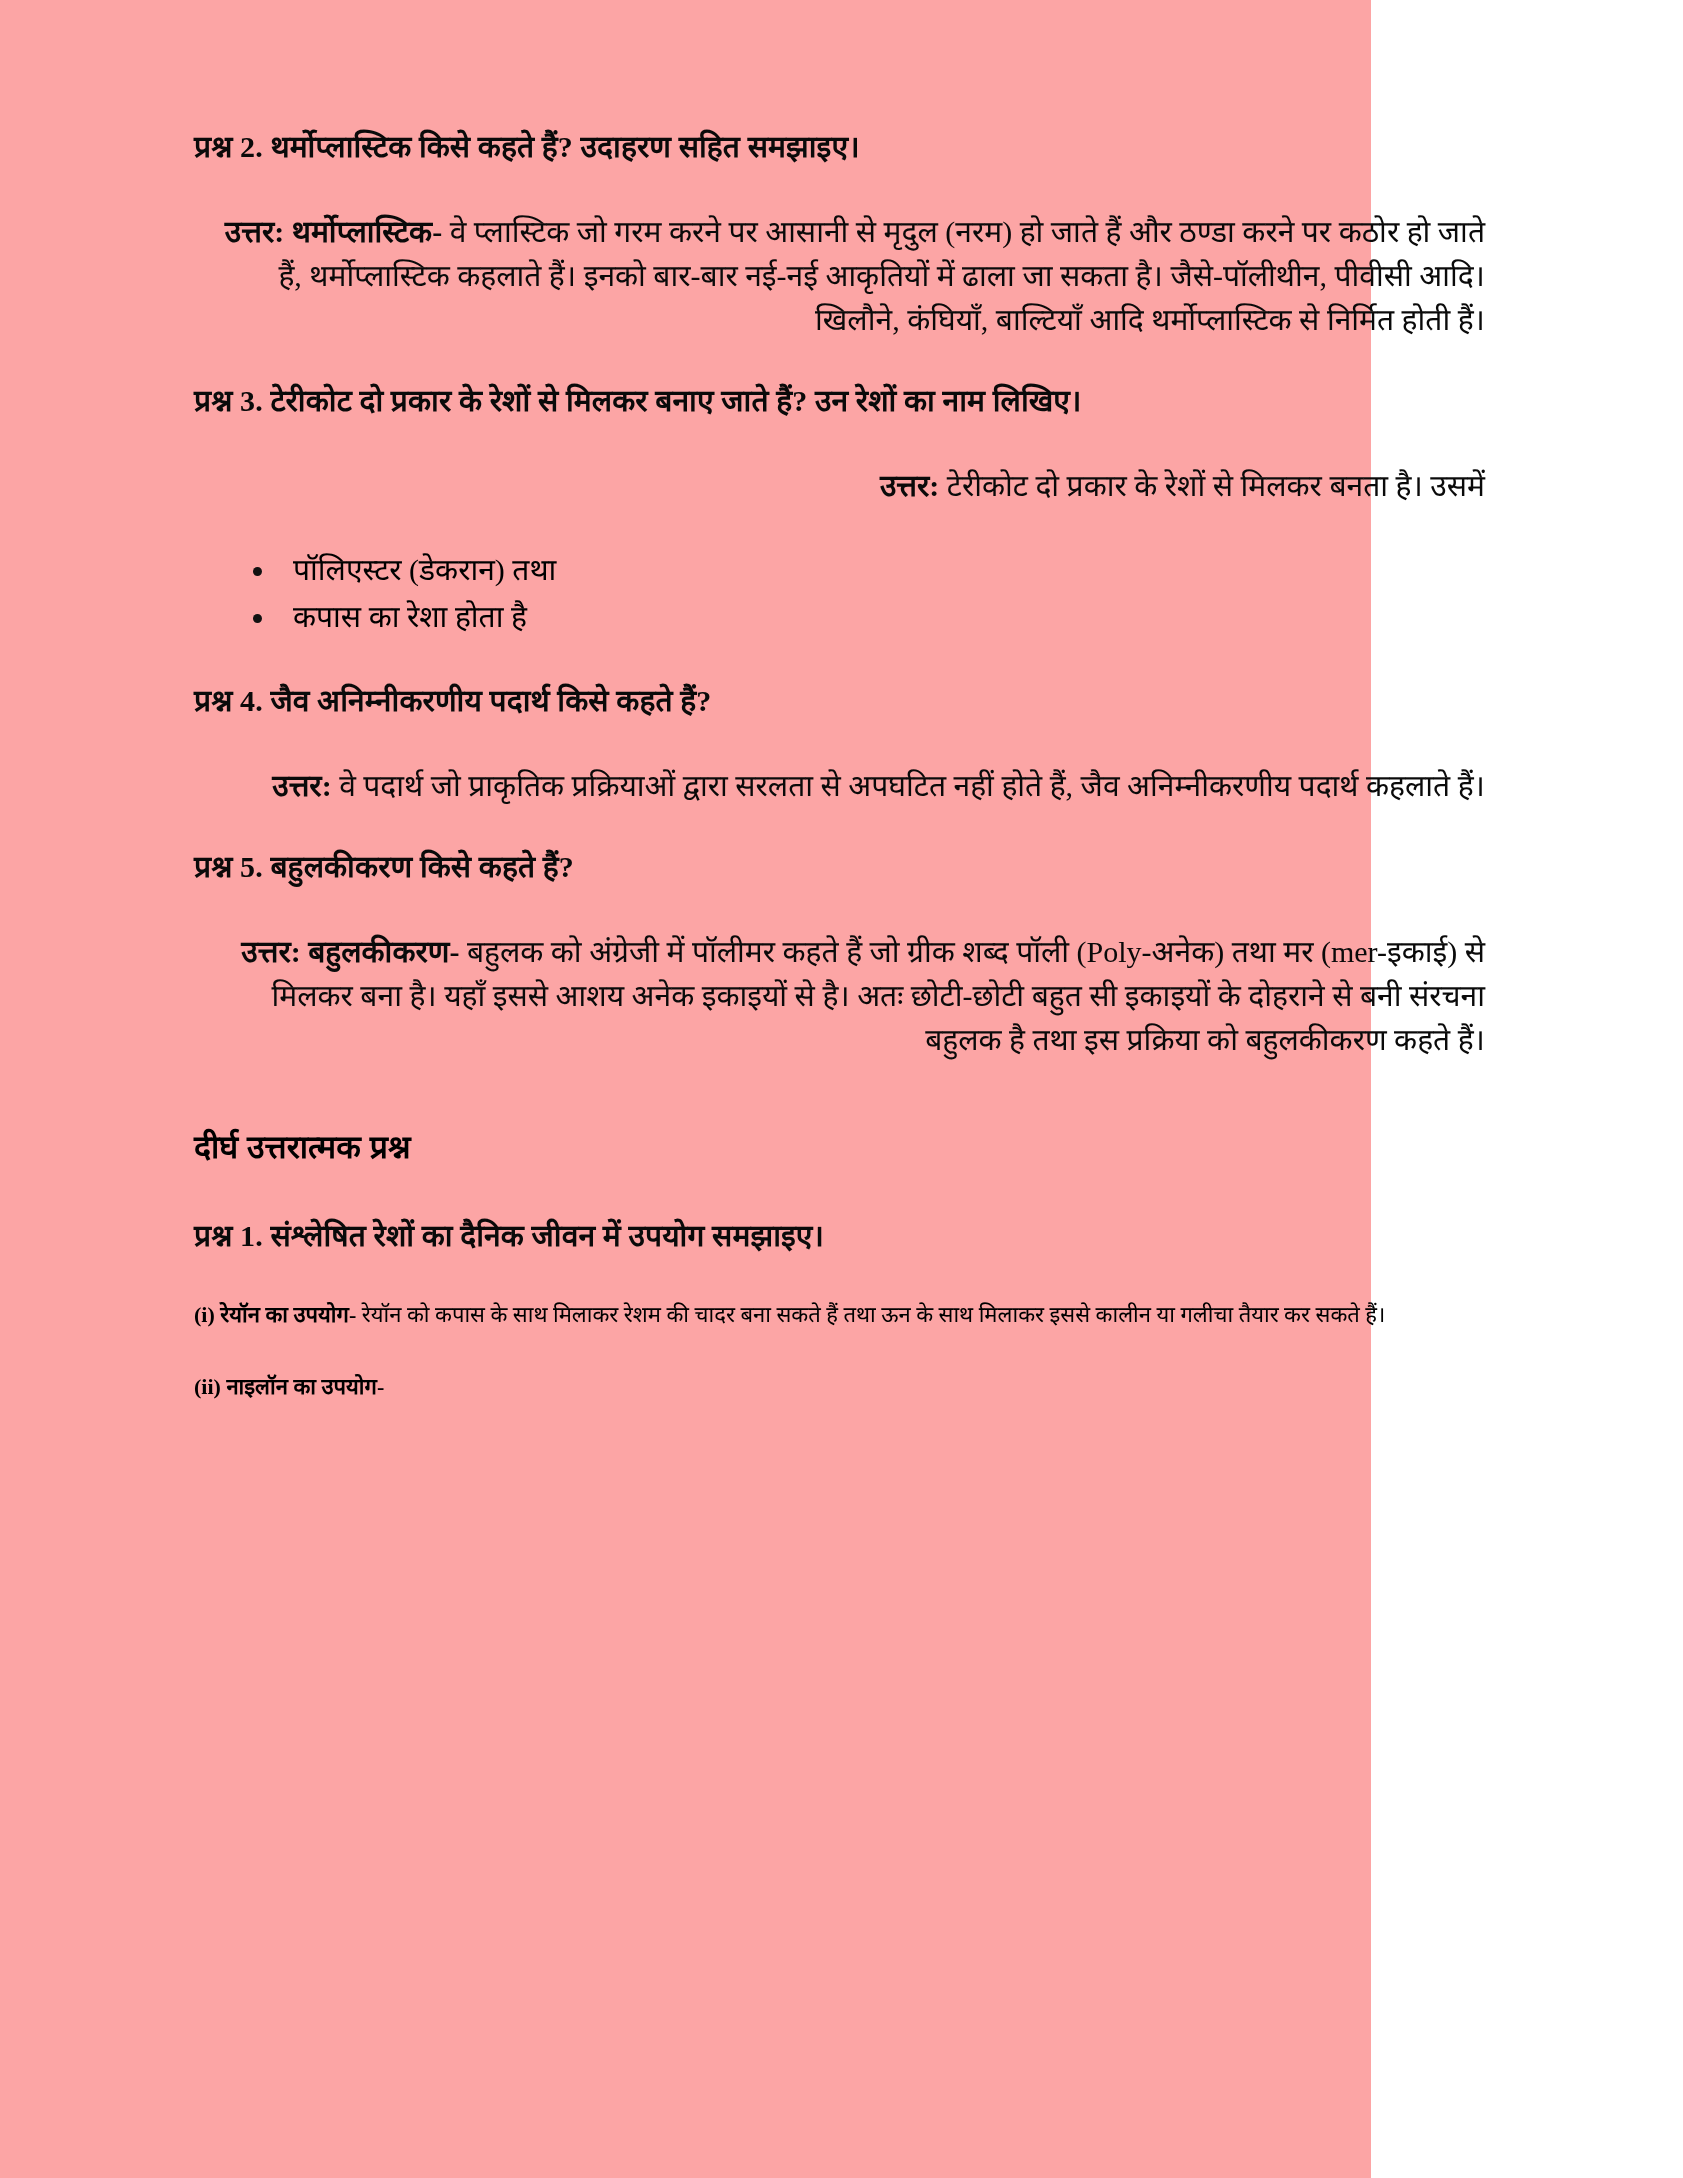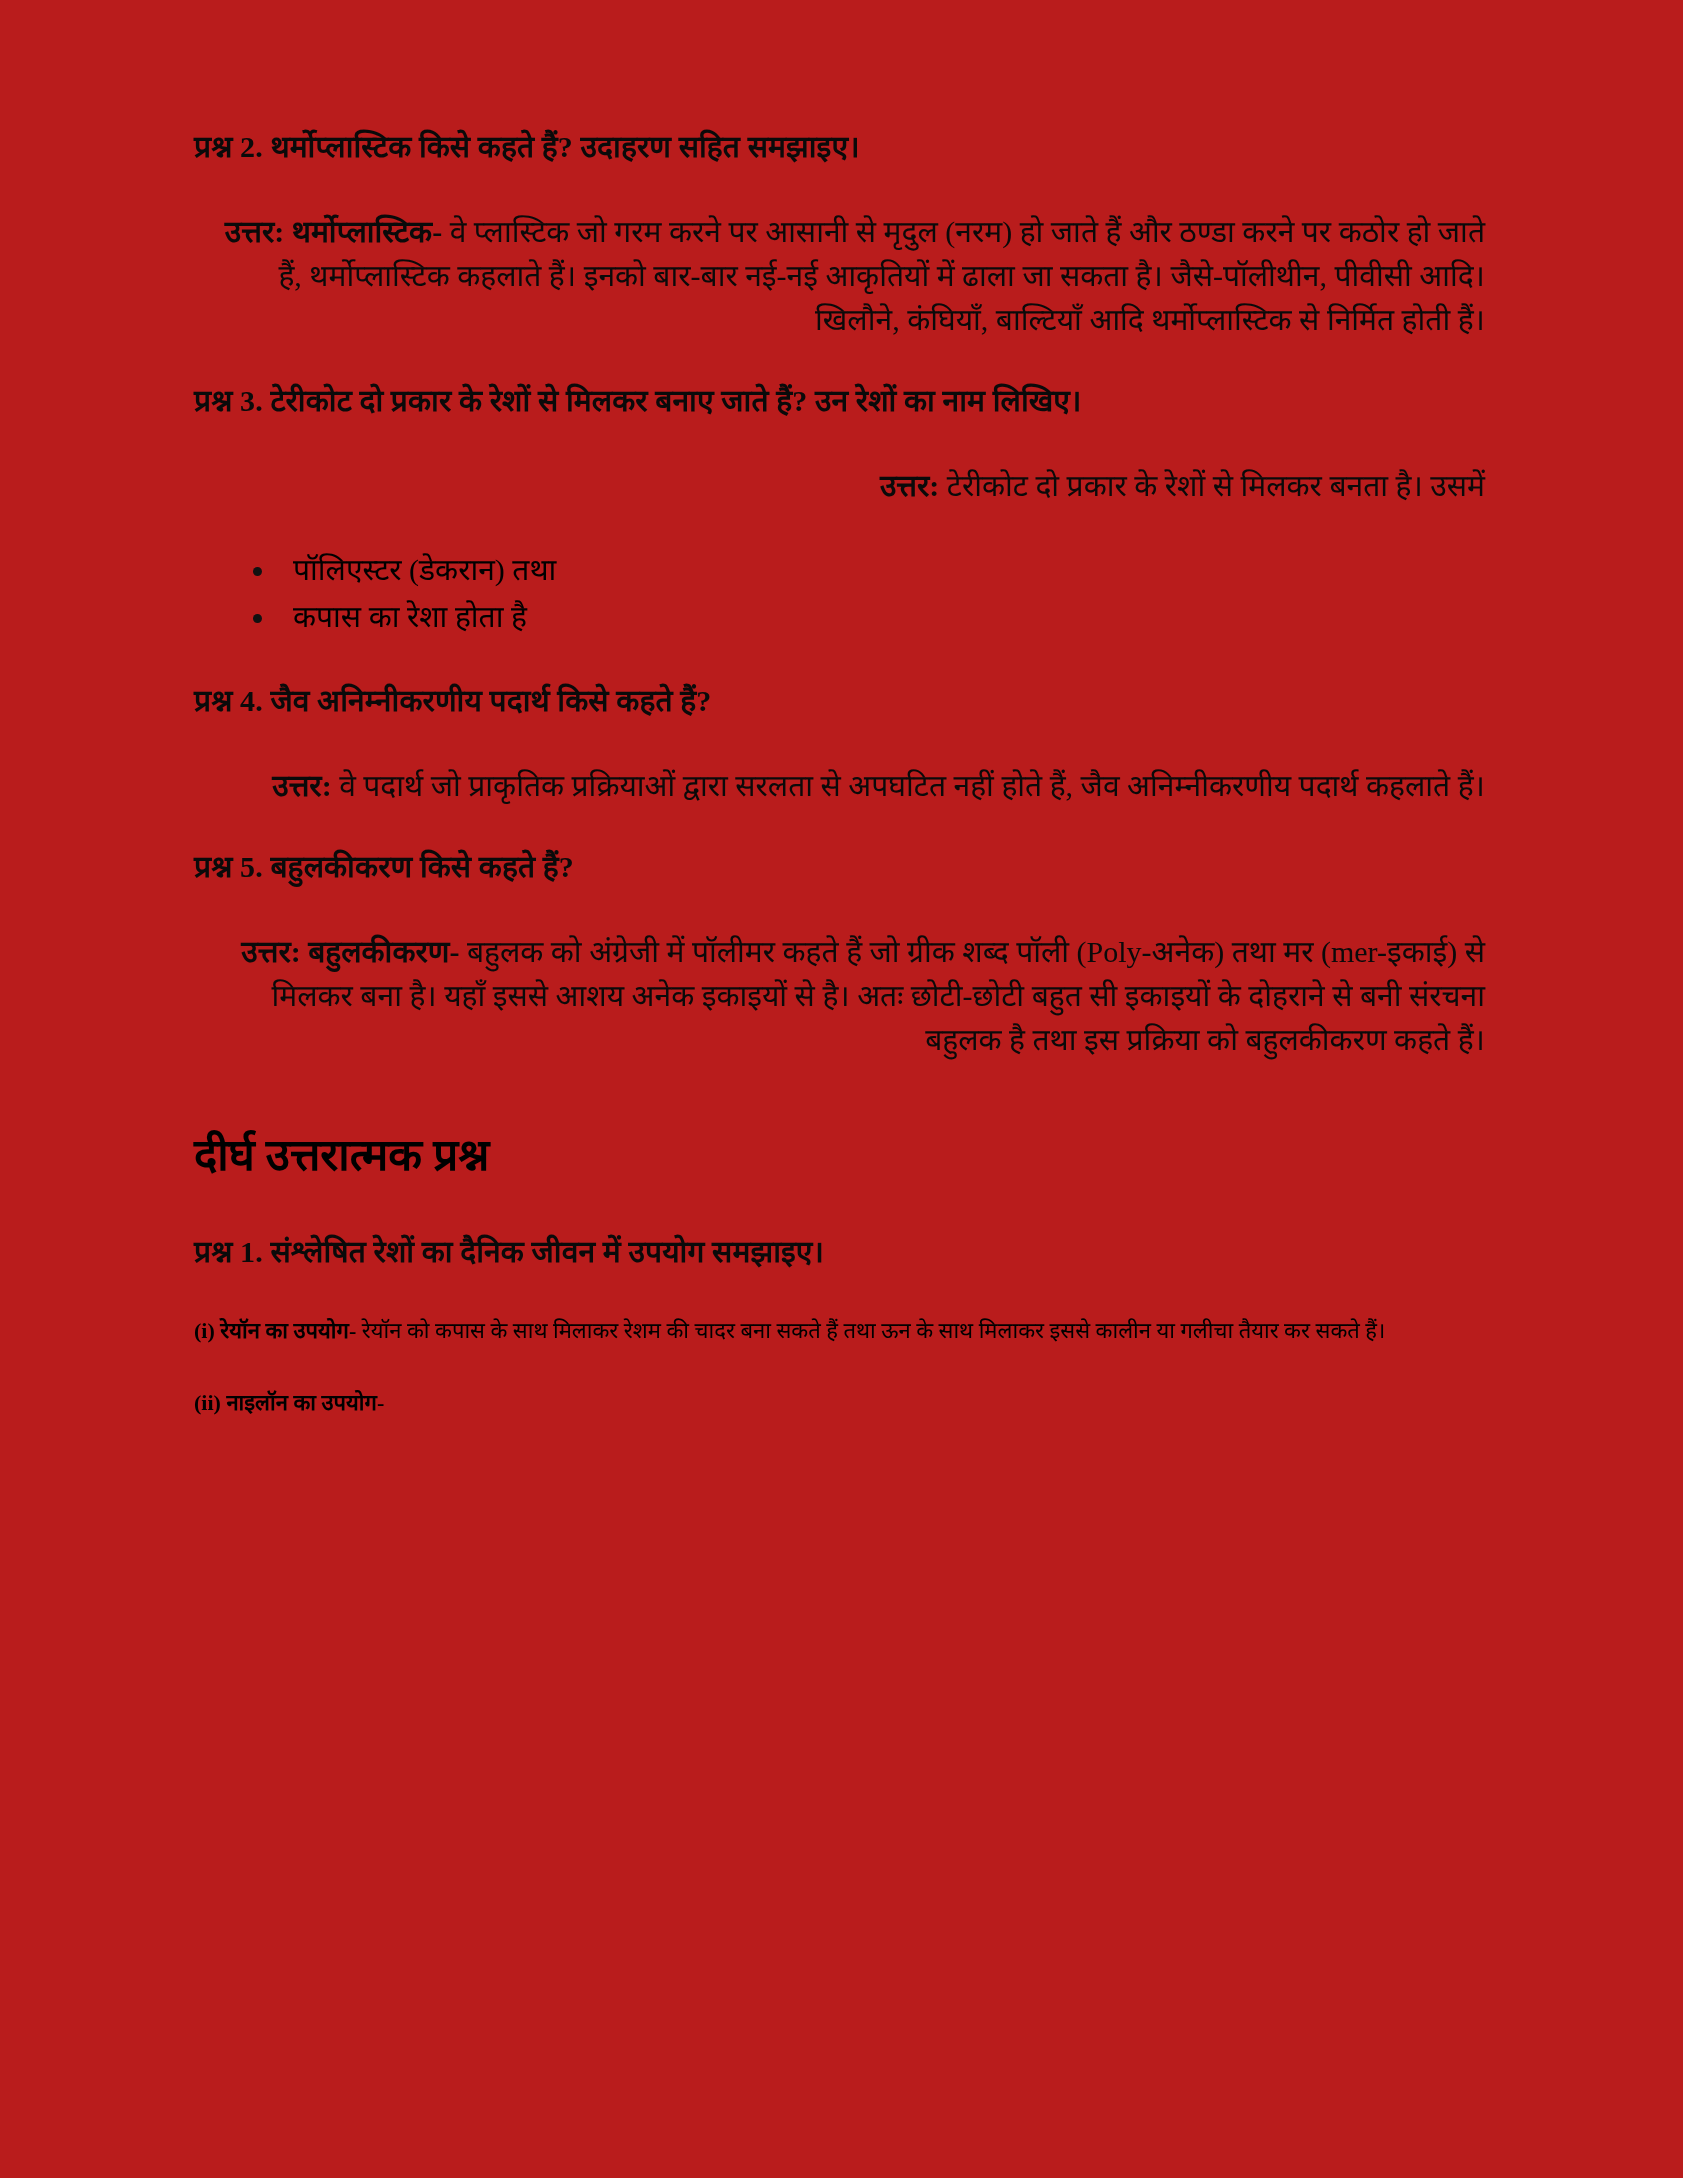--- a/index.html
+++ b/index.html
@@ -6,24 +6,24 @@
   html, body {
     margin: 0;
     padding: 0;
     background: #ffffff;
   }
   body {
     font-family: "Liberation Serif", "DejaVu Serif", serif;
     color: #000000;
   }
   .page {
-    width: 1683px;
+    width: 1371px;
     min-height: 2178px;
     box-sizing: border-box;
-    background: #b91c1c;
+    background: #fca5a5;
     padding: 127px 198px 59px 194px;
     position: relative;
   }
   .doc-body {
     width: 1291px;
   }
   
   .q-heading {
     font-family: "Liberation Serif", "DejaVu Serif", serif;
     font-weight: bold;
@@ -37,23 +37,23 @@
     font-size: 30px;
     line-height: 1.46;
     margin: 0 0 40px 0;
     text-align: right;
     color: #0a0a0a;
   }
   .ans-para .lead {
     font-weight: bold;
   }
   .section-title {
-    font-family: Liberation Serif, serif;
+    font-family: Liberation Sans, sans-serif;
     font-weight: bold;
-    font-size: 44px;
+    font-size: 32px;
     line-height: 1.3;
     margin: 65px 0 48px 0;
     color: #000000;
   }
   ul.bullets {
     list-style: none;
     margin: 0 0 42px 0;
     padding: 0 0 0 55px;
   }
   ul.bullets li {

